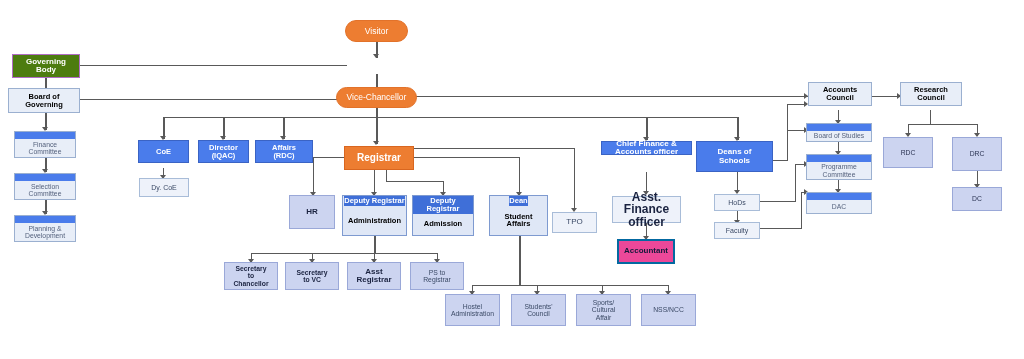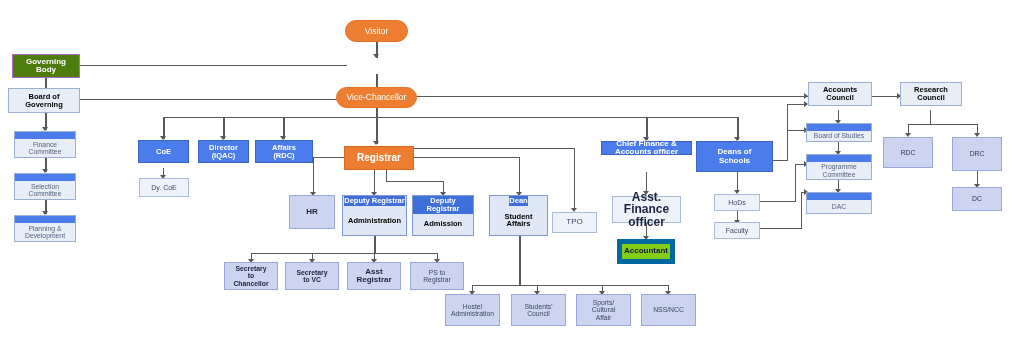--- a/index.html
+++ b/index.html
@@ -80,22 +80,22 @@
     font-size:7px;
   }
   .lav{
     background:#ccd4f0;
     border:1px solid #9aa8d8;
     color:#1b2340;
     font-size:6.8px;
     font-weight:bold;
   }
   .lav-dark{
-    background:#84cc16;
-    border:5px solid #0369a1;
+    background:#ec4899;
+    border:2px solid #0369a1;
     color:#12193a;
     font-size:8px;
     font-weight:bold;
   }
   
   .capped{
     background:#e8eef8;
     border:1px solid #9bb0d0;
     color:#55627d;
     font-size:6.8px;

